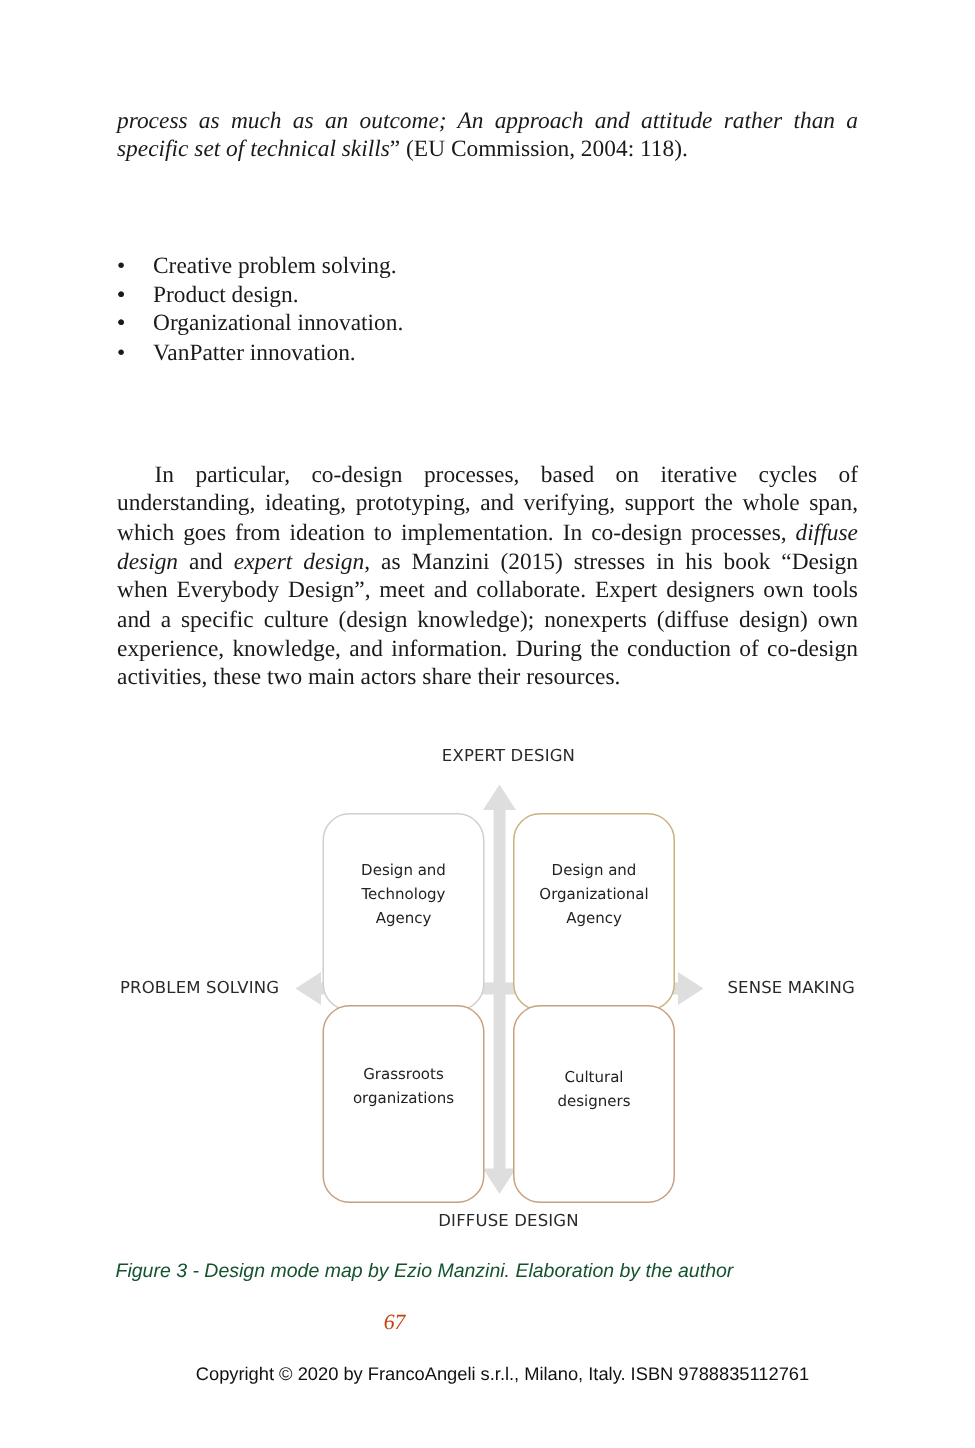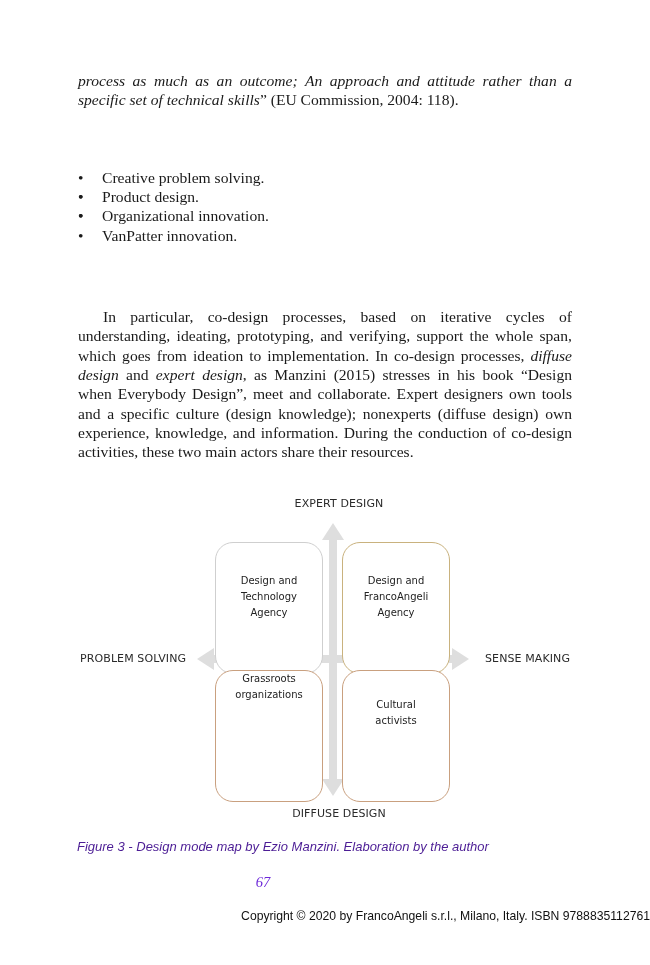--- a/index.html
+++ b/index.html
@@ -52,38 +52,38 @@
       font-family: "DejaVu Sans", sans-serif;
       font-size: 10px;
       line-height: 16px;
       color: #222;
       text-align: center;
       z-index: 2;
     }
     .quad span { display: block; }
     #quad-tl { left: 215px; top: 542px; border-color: #cfcfcf; padding-top: 30px; }
     #quad-tr { left: 342px; top: 542px; border-color: #c9b27e; padding-top: 30px; }
-    #quad-bl { left: 215px; top: 670px; border-color: #c9a07f; }
-    #quad-br { left: 342px; top: 670px; border-color: #c9a07f; padding-top: 26px; text-align: center; }
+    #quad-bl { left: 215px; top: 670px; border-color: #c9a07f; padding-top: 38px; }
+    #quad-br { left: 342px; top: 670px; border-color: #c9a07f; padding-top: 40px; text-align: center; }
 
     .axes-svg { position: absolute; left: 0; top: 0; z-index: 1; }
 
     #caption {
       position: absolute; top: 839px; left: 77px;
       font-family: "Liberation Sans", sans-serif;
       font-style: italic;
       font-size: 13px;
-      color: #4c1d95;
+      color: #14532d;
     }
     #page-number {
       position: absolute; top: 874px; left: 0; width: 526px; text-align: center;
-      font-family: "Liberation Serif", serif; font-style: italic; font-size: 14.5px; color: #6d28d9;
+      font-family: "Liberation Serif", serif; font-style: italic; font-size: 14.5px; color: #c2410c;
     }
     #copyright {
-      position: absolute; top: 909px; left: 0; width: 650px; text-align: right;
+      position: absolute; top: 909px; left: 0; width: 650px; text-align: center;
       font-family: "Liberation Sans", sans-serif; font-size: 12.2px; color: #111;
       padding-left: 20px;
     }
   </style>
 </head>
 <body>
 
 <div>
 
   <div id="block1" class="body-text">
@@ -125,34 +125,34 @@
     <div id="quad-tl" class="quad">
       <div>
         <span>Design and</span>
         <span>Technology</span>
         <span>Agency</span>
       </div>
     </div>
     <div id="quad-tr" class="quad">
       <div>
         <span>Design and</span>
-        <span>FrancoAngeli</span>
+        <span>Organizational</span>
         <span>Agency</span>
       </div>
     </div>
     <div id="quad-bl" class="quad">
       <div>
         <span>Grassroots</span>
         <span>organizations</span>
       </div>
     </div>
     <div id="quad-br" class="quad">
       <div>
         <span>Cultural</span>
-        <span>activists</span>
+        <span>designers</span>
       </div>
     </div>
   </div>
 
   <div id="caption">Figure 3 - Design mode map by Ezio Manzini. Elaboration by the author</div>
   <div id="page-number">67</div>
   <div id="copyright">Copyright © 2020 by FrancoAngeli s.r.l., Milano, Italy. ISBN 9788835112761</div>
 </div>
 
 </body></html>

